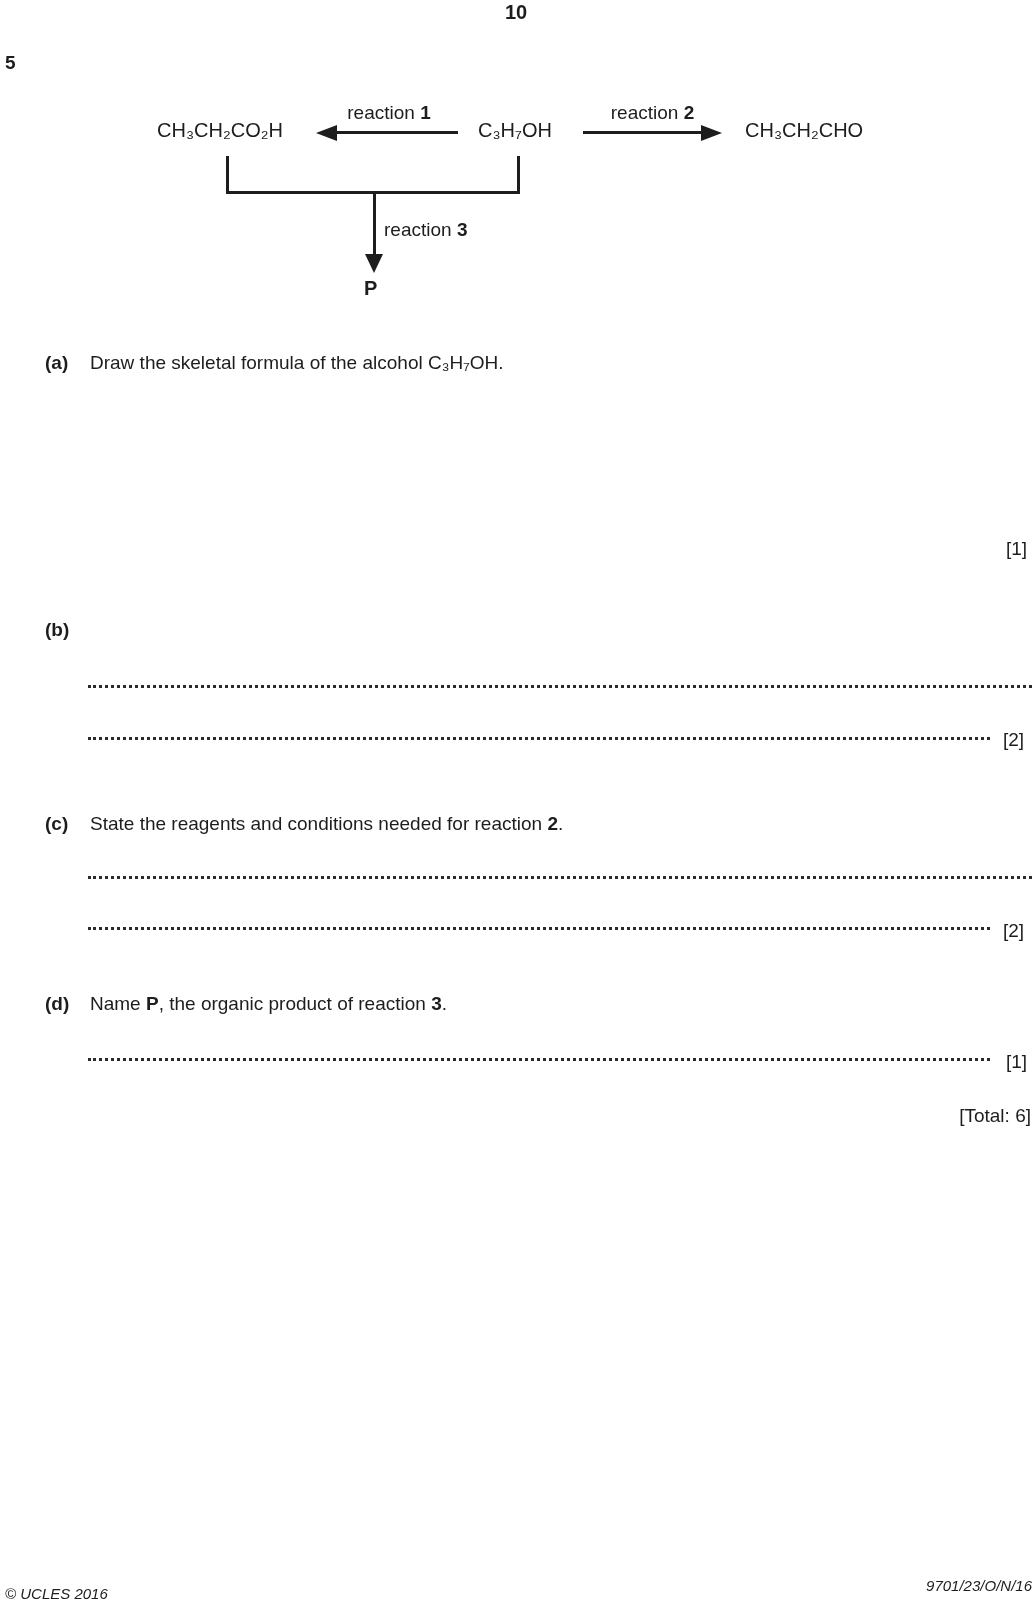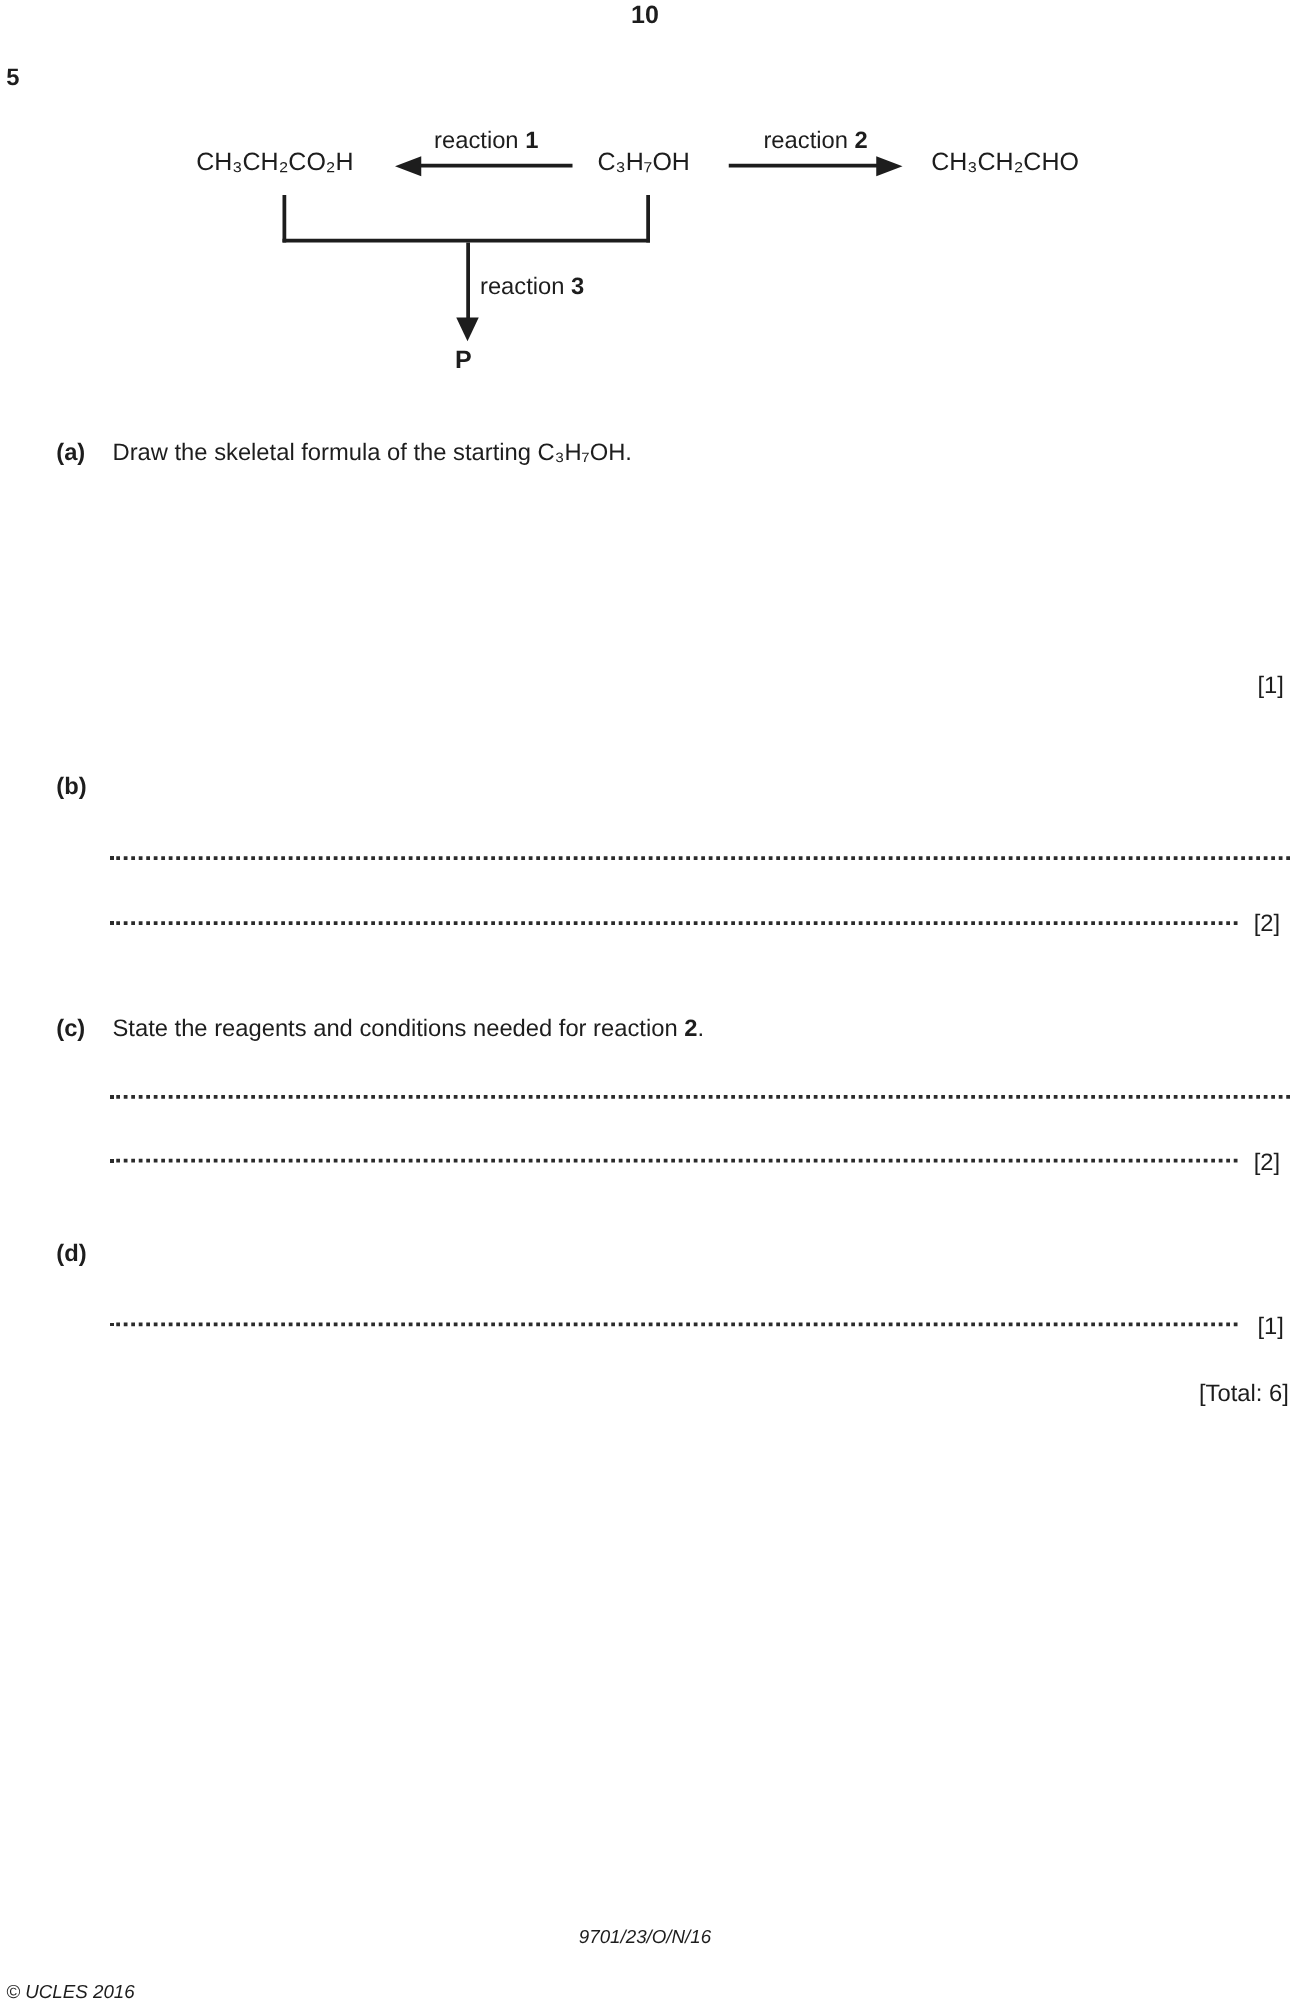--- a/index.html
+++ b/index.html
@@ -50,36 +50,37 @@
 
     <div class="rule" style="left:373px;top:194px;width:3px;height:61px;"></div>
     <div class="ah ah-down" style="left:365px;top:254px;"></div>
 
     <div class="abs fs19" style="left:384px;top:218px;"><span>reaction </span><span class="b">3</span></div>
 
     <span class="abs fs20 b" style="left:364px;top:276px;">P</span>
   </div>
 
   <span class="abs fs19 b" style="left:45px;top:351px;">(a)</span>
-  <span class="abs fs19" style="left:90px;top:351px;">Draw the skeletal formula of the starting C₃H₇OH.</span>
+  <span class="abs fs19" style="left:90px;top:351px;">Draw the skeletal formula of the alcohol C₃H₇OH.</span>
   <span class="abs fs19" style="left:1006px;top:537px;">[1]</span>
 
   <span class="abs fs19 b" style="left:45px;top:618px;">(b)</span>
   <div class="dotline" style="left:88px;top:685px;width:944px;"></div>
   <div class="dotline" style="left:88px;top:737px;width:902px;"></div>
   <span class="abs fs19" style="left:1003px;top:728px;">[2]</span>
 
   <span class="abs fs19 b" style="left:45px;top:812px;">(c)</span>
   <span class="abs fs19" style="left:90px;top:812px;"><span>State the reagents and conditions needed for reaction </span><span class="b">2</span><span>.</span></span>
   <div class="dotline" style="left:88px;top:876px;width:944px;"></div>
   <div class="dotline" style="left:88px;top:927px;width:902px;"></div>
   <span class="abs fs19" style="left:1003px;top:919px;">[2]</span>
 
   <span class="abs fs19 b" style="left:45px;top:992px;">(d)</span>
+  <span class="abs fs19" style="left:90px;top:992px;"><span>Name </span><span class="b">P</span><span>, the organic product of reaction </span><span class="b">3</span><span>.</span></span>
   <div class="dotline" style="left:88px;top:1058px;width:902px;"></div>
   <span class="abs fs19" style="left:1006px;top:1050px;">[1]</span>
 
   <div class="abs fs19 right" style="left:900px;top:1104px;width:131px;">[Total: 6]</div>
 
   <span class="abs fs17" style="left:5px;top:1584px;">© UCLES 2016</span>
-  <div class="abs fs17 center" style="left:0;top:1540px;width:1032px;">9701/23/O/N/16</div>
+  <div class="abs fs17 center" style="left:0;top:1576px;width:1032px;text-align:right;">9701/23/O/N/16</div>
 
 </div>
 
 </body></html>

